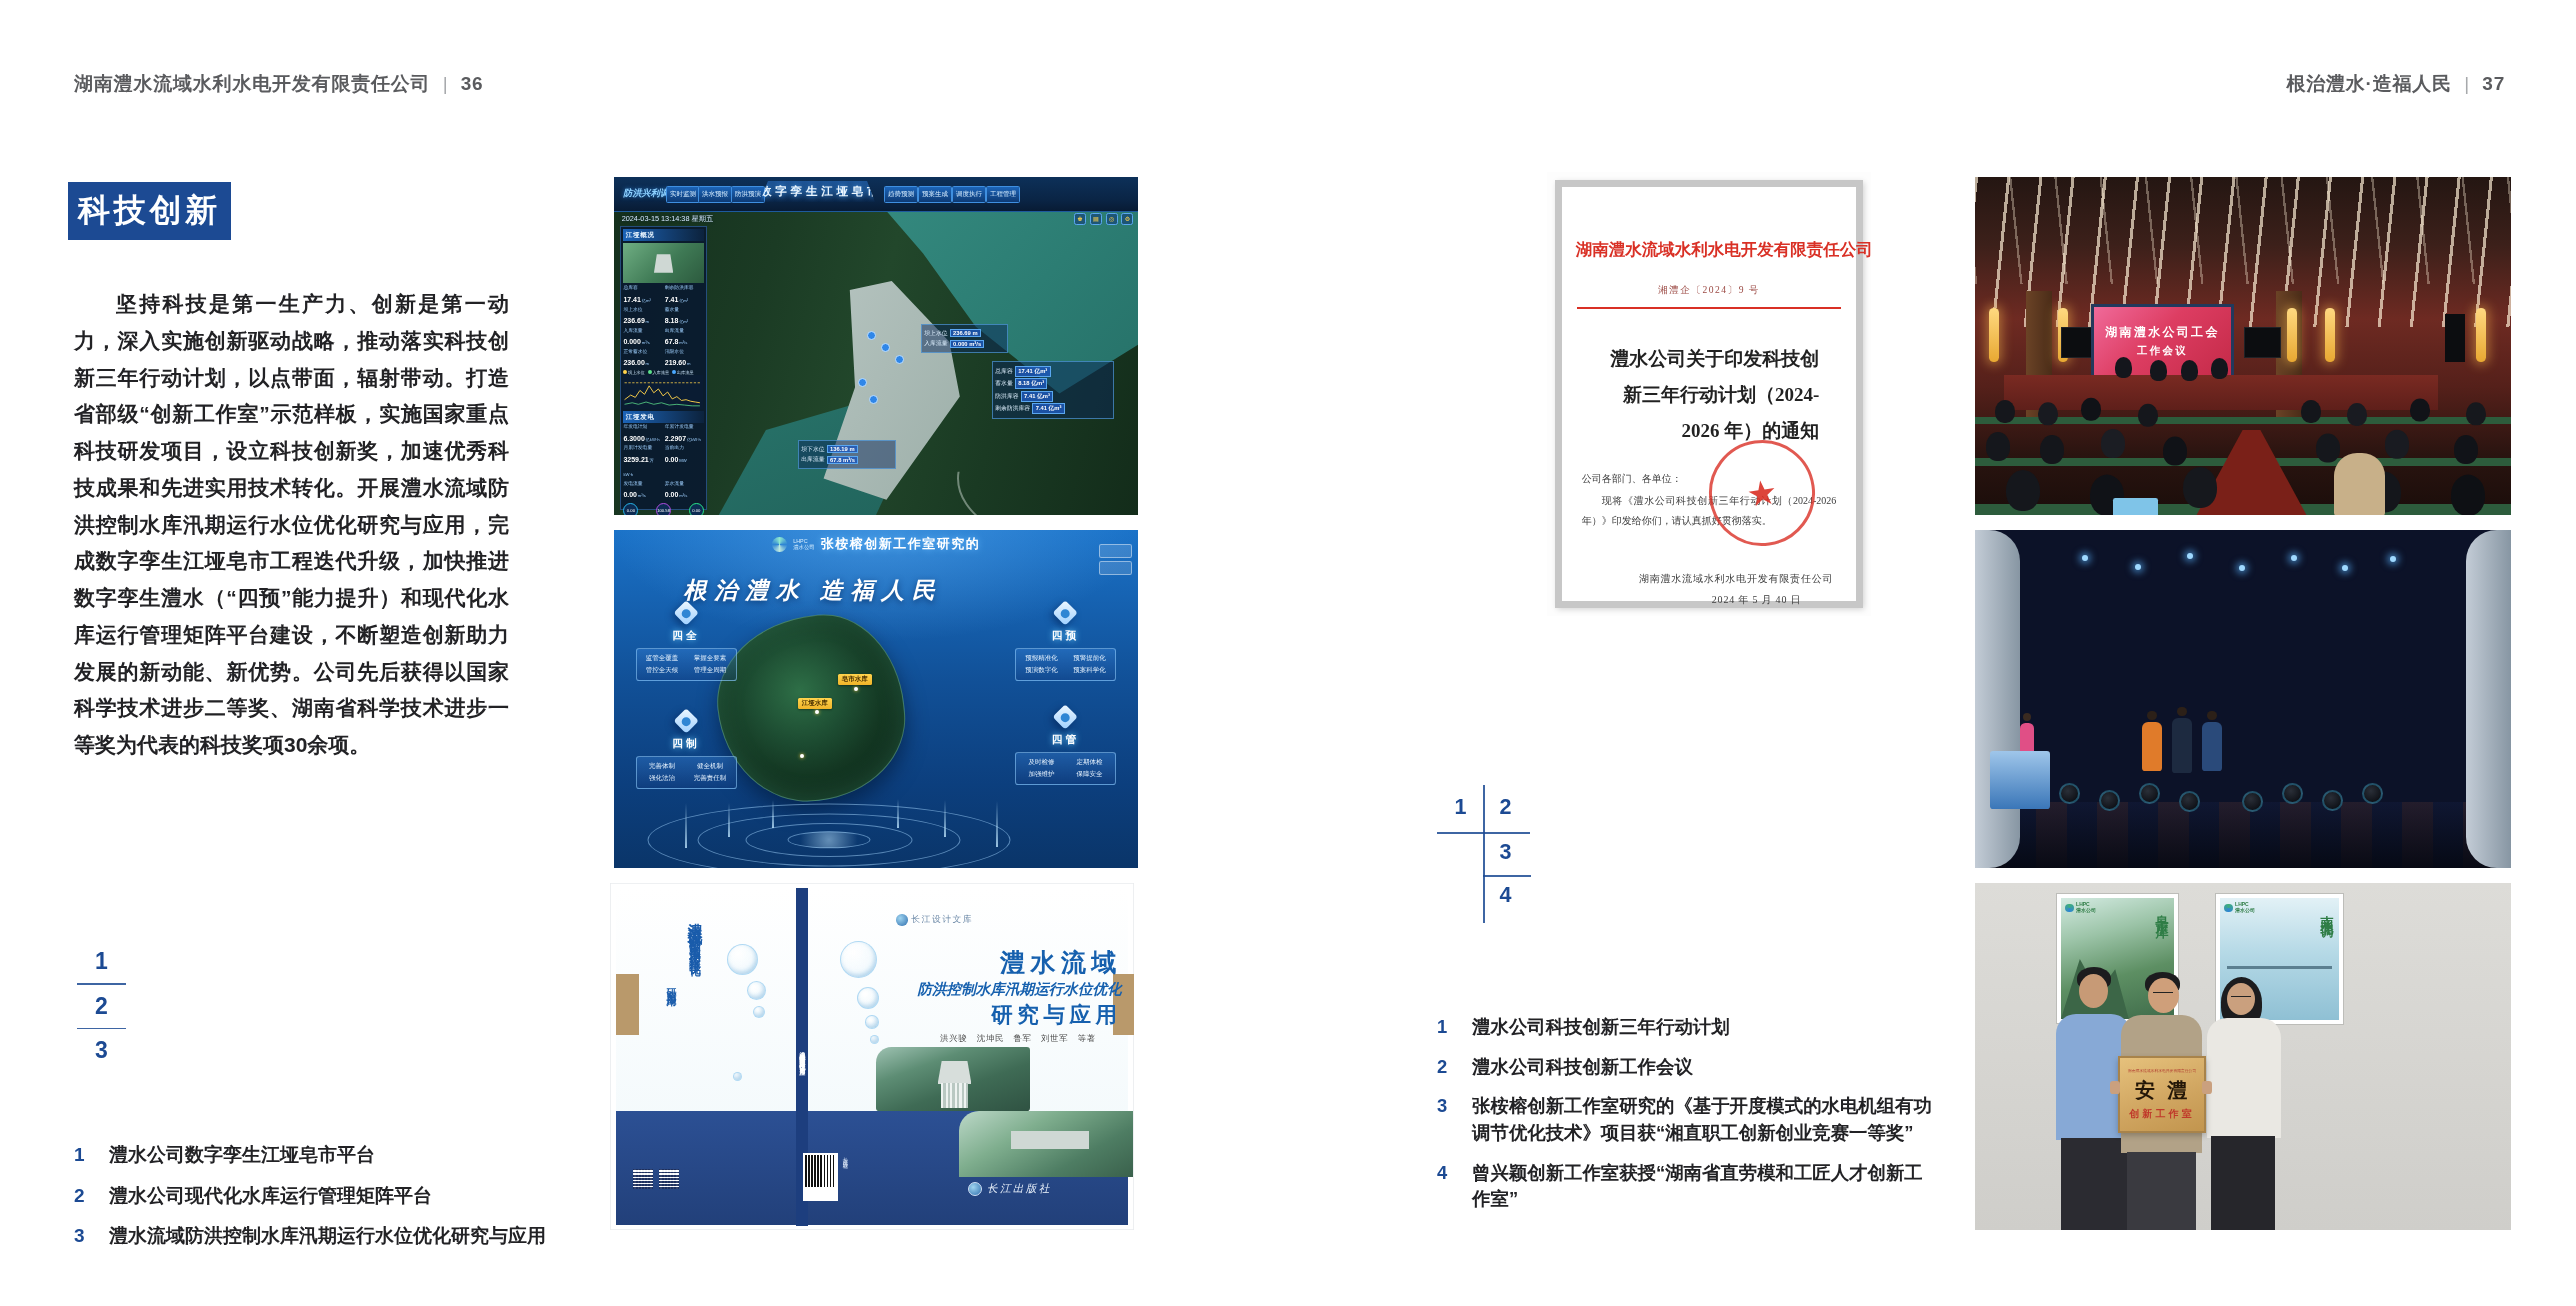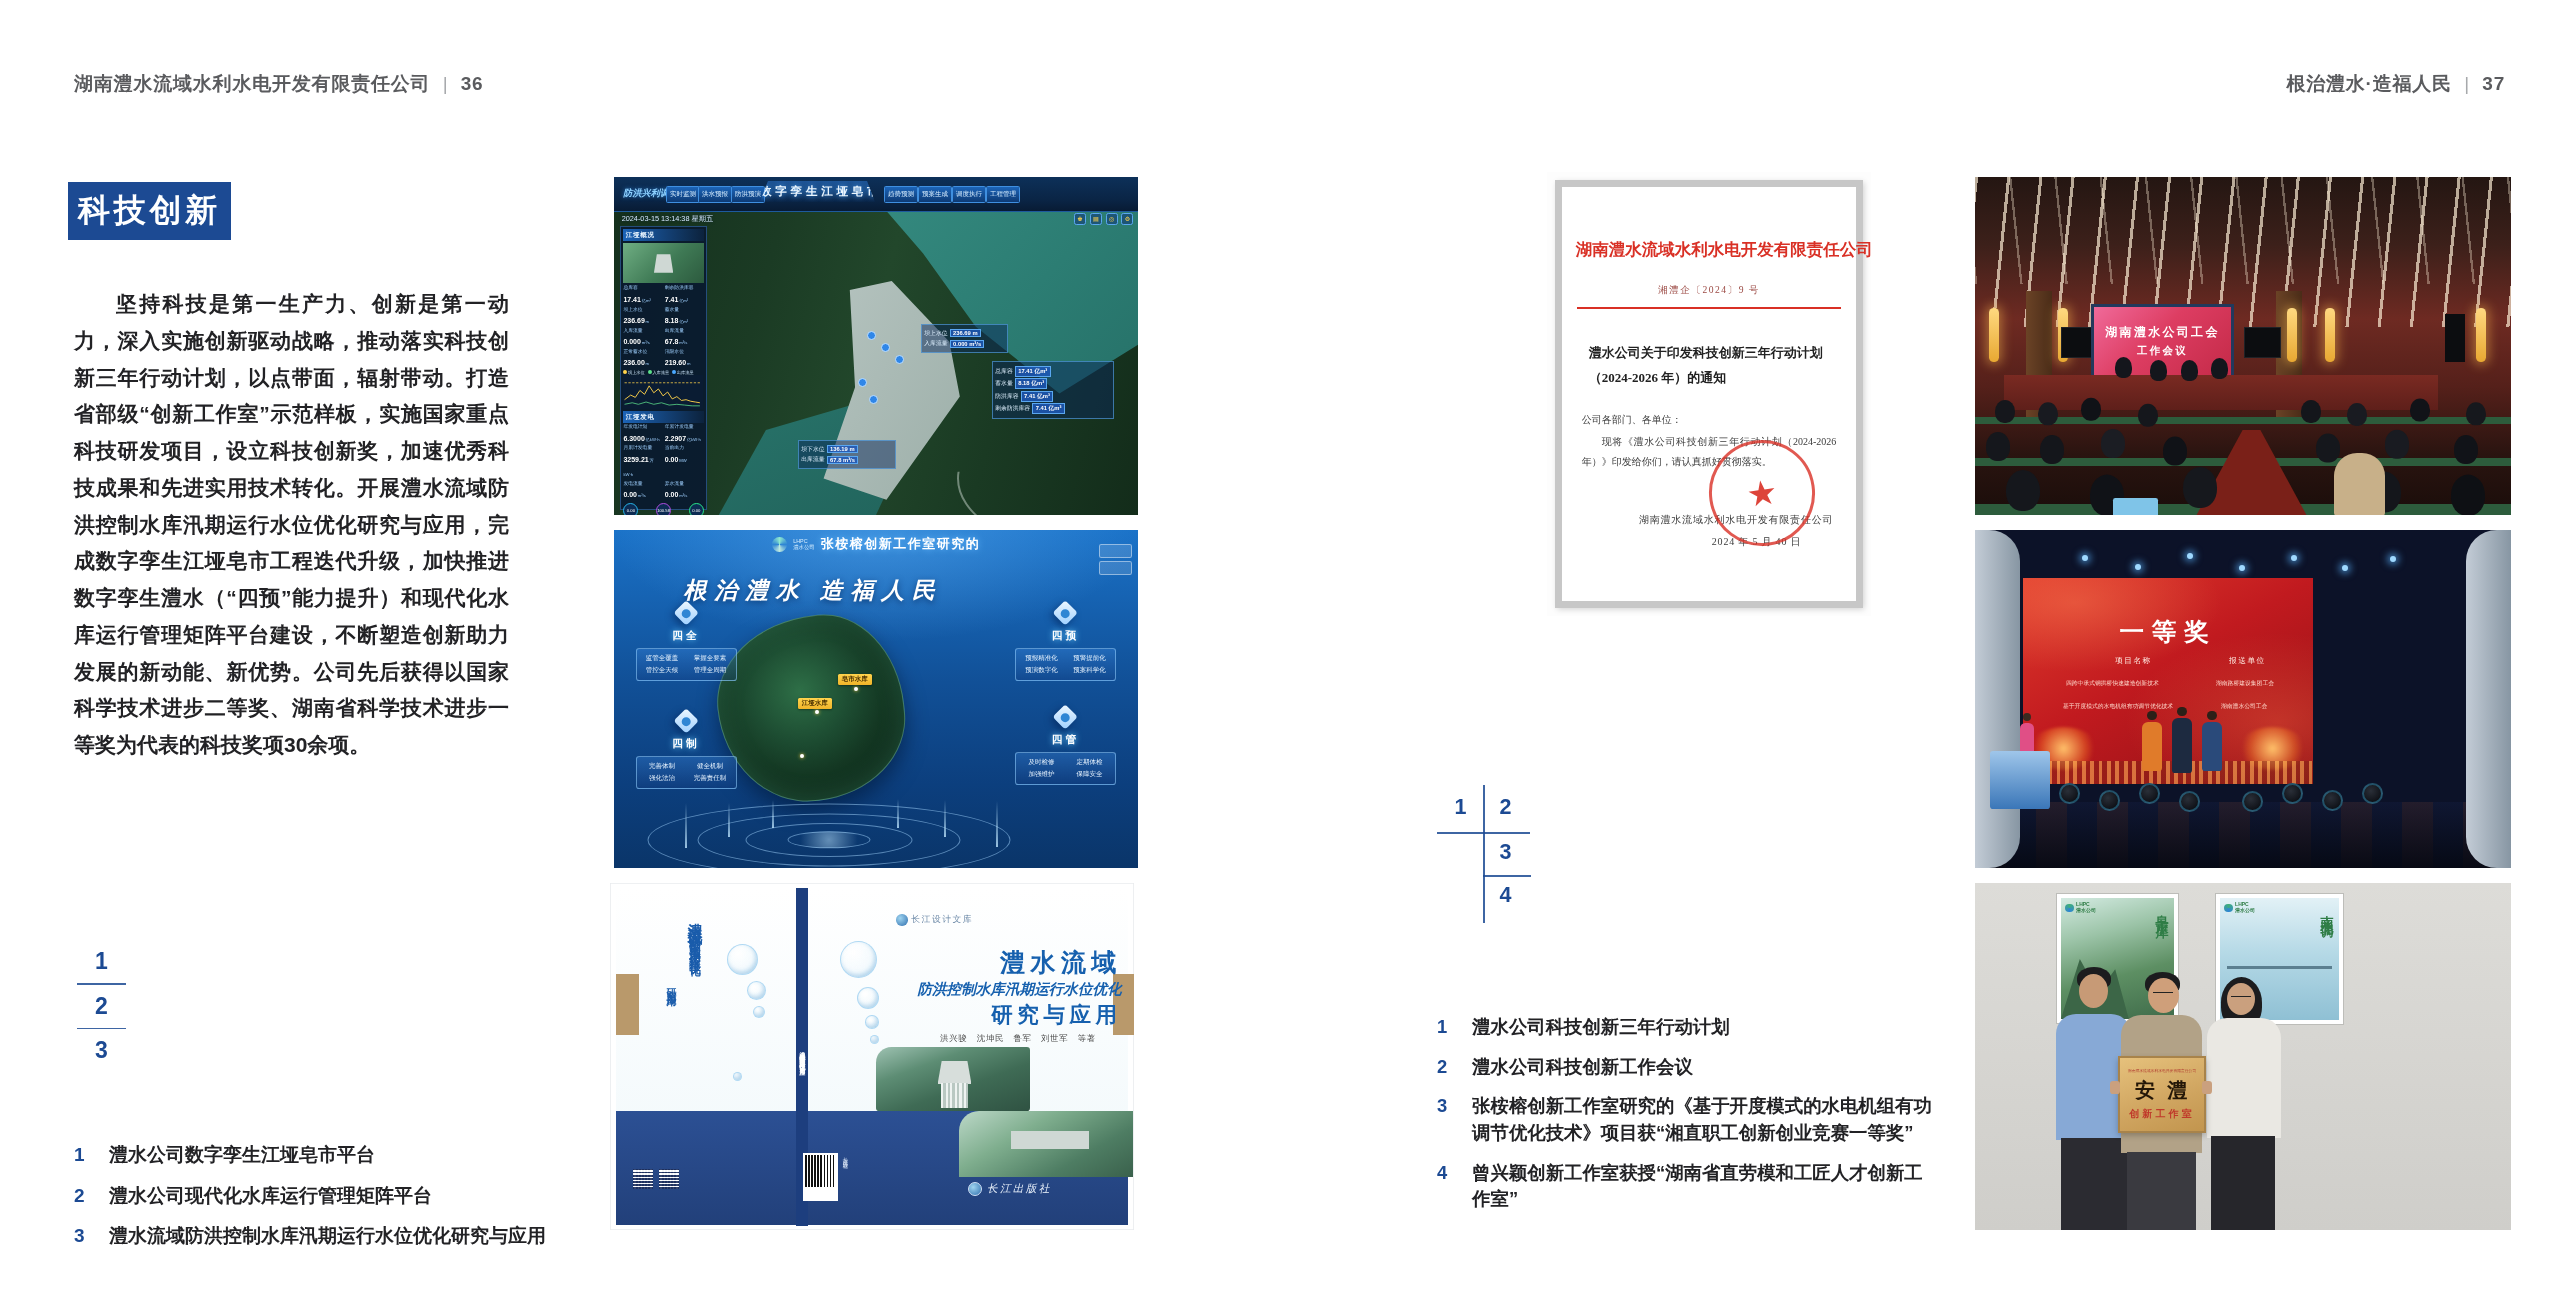--- a/index.html
+++ b/index.html
@@ -153,21 +153,21 @@
   .bk-barcode{position:absolute;left:193px;top:270px;width:35px;height:48px;background:#fff;padding:2.3px;box-sizing:border-box}
   .bk-barcode i{display:block;height:32px;background:repeating-linear-gradient(90deg,#111 0 1.5px,#fff 1.5px 3.1px)}
   .bk-pubv{position:absolute;left:233px;top:270px;writing-mode:vertical-rl;font-size:5.4px;color:#d8e4f5;letter-spacing:1.5px}
 
   
   .doc-frame{position:absolute;inset:7.7px;border:7px solid #c7c7c7;background:#fff;box-shadow:1.5px 2.3px 6.1px rgba(0,0,0,.18);
     font-family:"Liberation Serif","DejaVu Serif",serif}
   .doc-head{margin:52px 14px 0;text-align:center;color:#d93025;font-size:16.5px;font-weight:bold;letter-spacing:0;white-space:nowrap}
   .doc-no{margin-top:23px;text-align:center;font-size:9.6px;color:#9c4a44;letter-spacing:1.5px}
   .doc-rule{height:1.5px;background:#d93025;margin:10.7px 15.4px 0}
-  .doc-title{margin:32px 27px 0;text-align:left;font-size:13px;font-weight:bold;color:#222;line-height:1.9}
+  .doc-title{margin:32px 37px 0;text-align:right;font-size:19px;font-weight:bold;color:#222;line-height:1.9}
   .doc-salu{margin:23px 20px 0;font-size:10px;color:#3c3c3c}
   .doc-body{margin:4.6px 20px 0;font-size:10px;color:#3c3c3c;line-height:2;text-indent:2em;text-align:justify}
   .doc-sign{margin:41px 23px 0;text-align:right;font-size:10px;color:#3c3c3c;letter-spacing:0.8px}
   .doc-date{margin:7.7px 55px 0;text-align:right;font-size:10px;color:#3c3c3c;letter-spacing:0.8px}
   .doc-seal{position:absolute;left:147px;top:253px;width:100px;height:100px;border:3.1px solid rgba(217,48,37,.8);border-radius:50%;
     display:flex;align-items:center;justify-content:center;transform:rotate(-8deg)}
   .doc-seal span{color:rgba(217,48,37,.9);font-size:34px}
 
   
   .mt-bg{position:absolute;inset:0;background:linear-gradient(180deg,#241612 0%,#3c201a 20%,#6e2a22 42%,#55201a 62%,#2a1410 82%,#1a0d0a 100%)}
@@ -603,32 +603,20 @@
   </div>
 
   <div class="fig fig-award">
     <div class="aw-dot" style="left:107px;top:24.6px"></div>
     <div class="aw-dot" style="left:160px;top:34px"></div>
     <div class="aw-dot" style="left:212px;top:23px"></div>
     <div class="aw-dot" style="left:264px;top:35px"></div>
     <div class="aw-dot" style="left:316px;top:24.6px"></div>
     <div class="aw-dot" style="left:367px;top:35px"></div>
     <div class="aw-dot" style="left:415px;top:26px"></div>
-    <div class="aw-screen">
-      <div class="aw-title">一等奖</div>
-      <div class="aw-col" style="left:92px">项目名称</div>
-      <div class="aw-col" style="left:206px">报送单位</div>
-      <div class="aw-cell" style="left:43px;top:101px">四跨中承式钢拱桥快速建造创新技术</div>
-      <div class="aw-cell" style="left:193px;top:101px">湖南路桥建设集团工会</div>
-      <div class="aw-cell" style="left:40px;top:124px">基于开度模式的水电机组有功调节优化技术</div>
-      <div class="aw-cell" style="left:198px;top:124px">湖南澧水公司工会</div>
-      <div class="aw-glow" style="left:6.1px;bottom:14px"></div>
-      <div class="aw-glow" style="right:6.1px;bottom:14px"></div>
-      <div class="aw-sky"></div>
-    </div>
     <div class="aw-host">
         <div class="h"></div>
         <div class="b"></div>
       </div>
     <div class="aw-podium"></div>
     <div class="aw-person" style="left:167px;top:181px">
         <div class="h"></div>
         <div class="b" style="background:#e07b2a"></div>
       </div>
     <div class="aw-person" style="left:197px;top:177px">

